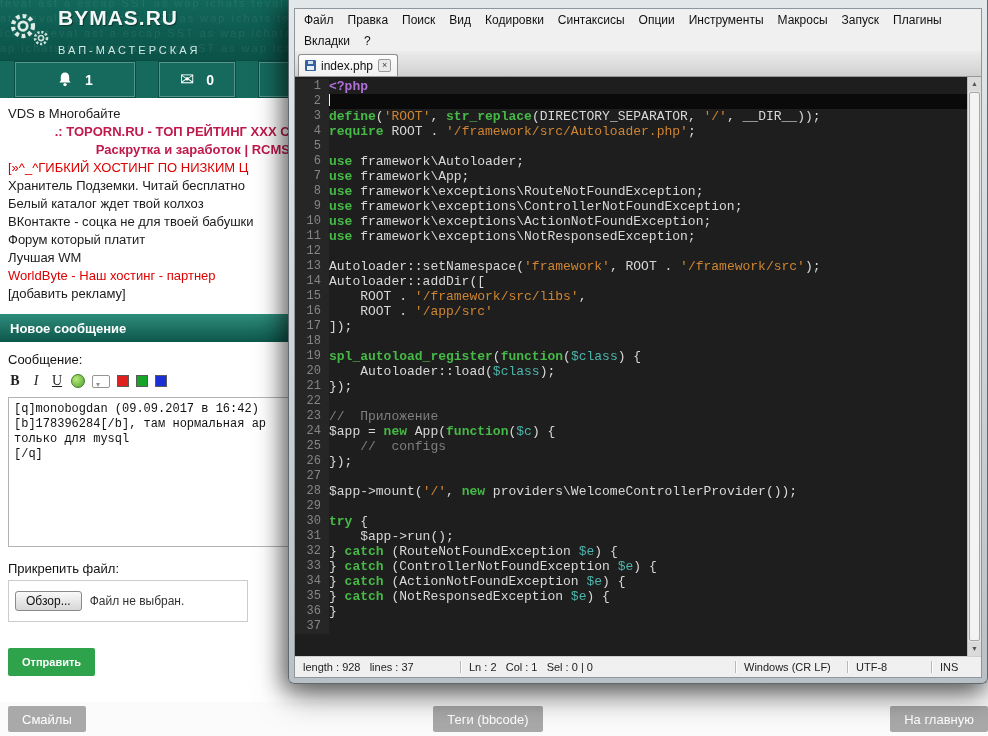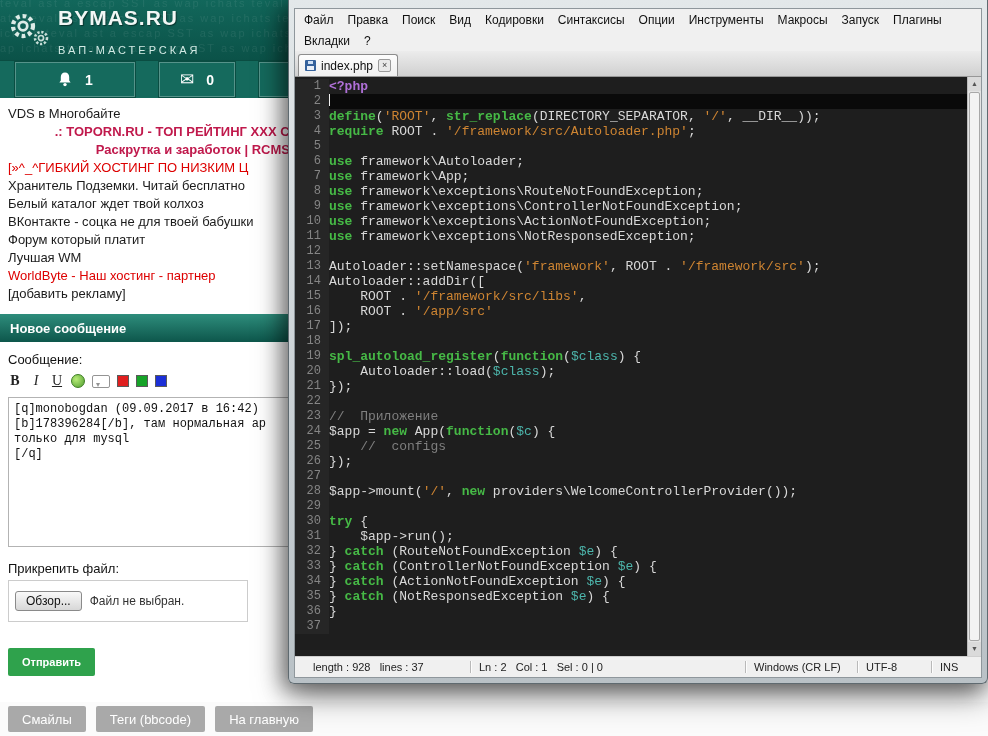--- a/index.html
+++ b/index.html
@@ -88,21 +88,21 @@
   }
   .no-file{font-size:12px;color:#333;}
   .submit-btn{
     margin:26px 0 0 8px;border:none;border-radius:2px;cursor:pointer;
     background:var(--accent-green,#2fa24c);color:#fff;font-size:11px;font-weight:bold;padding:8px 14px;
     font-family:"Liberation Sans", sans-serif;
   }
 
   .footer-bar{
     position:absolute;left:0;bottom:0;width:100%;height:34px;box-sizing:border-box;
-    background:#fbfbfb;display:flex;gap:10px;align-items:center;padding-left:8px;
+    background:#fbfbfb;display:flex;gap:10px;align-items:center;padding-left:8px;justify-content:space-between;
   }
   .footer-btn{
     border:none;border-radius:2px;background:#a9a9a9;color:#fff;font-size:13px;
     height:26px;padding:0 14px;cursor:pointer;font-family:"Liberation Sans", sans-serif;
   }
 
   
   .npp{
     position:absolute;left:288px;top:0;width:700px;height:684px;box-sizing:border-box;
     background:linear-gradient(#e3e8ea,#b9c1c6);
@@ -153,21 +153,21 @@
 
   .scrollbar{
     position:absolute;top:0;right:0;bottom:0;width:14px;background:#e4e4e4;border-left:1px solid #bcbcbc;
     display:flex;flex-direction:column;align-items:center;box-sizing:border-box;
   }
   .sb-arrow{flex:none;width:13px;height:14px;font-size:7px;line-height:14px;text-align:center;color:#555;background:#dadada;cursor:pointer;}
   .sb-thumb{flex:1;width:11px;margin:1px 0;background:#f3f3f3;border:1px solid #a8a8a8;border-radius:2px;box-sizing:border-box;cursor:pointer;}
 
   .statusbar{
     flex:none;height:20px;background:#f0f0f0;border-top:1px solid #cfcfcf;
-    display:flex;align-items:center;font-size:11px;color:#222;padding-left:10px;
+    display:flex;align-items:center;font-size:11px;color:#222;
   }
   .seg{white-space:pre;padding:0 8px;box-sizing:border-box;overflow:hidden;}
   .seg + .seg{border-left:1px solid #b9b9b9;box-shadow:inset 1px 0 0 #fdfdfd;}
   .seg.s1{width:165px;}
   .seg.s2{width:275px;}
   .seg.s3{width:112px;}
   .seg.s4{flex:1;}
   .seg.s5{width:50px;}
 </style>
 </head>

